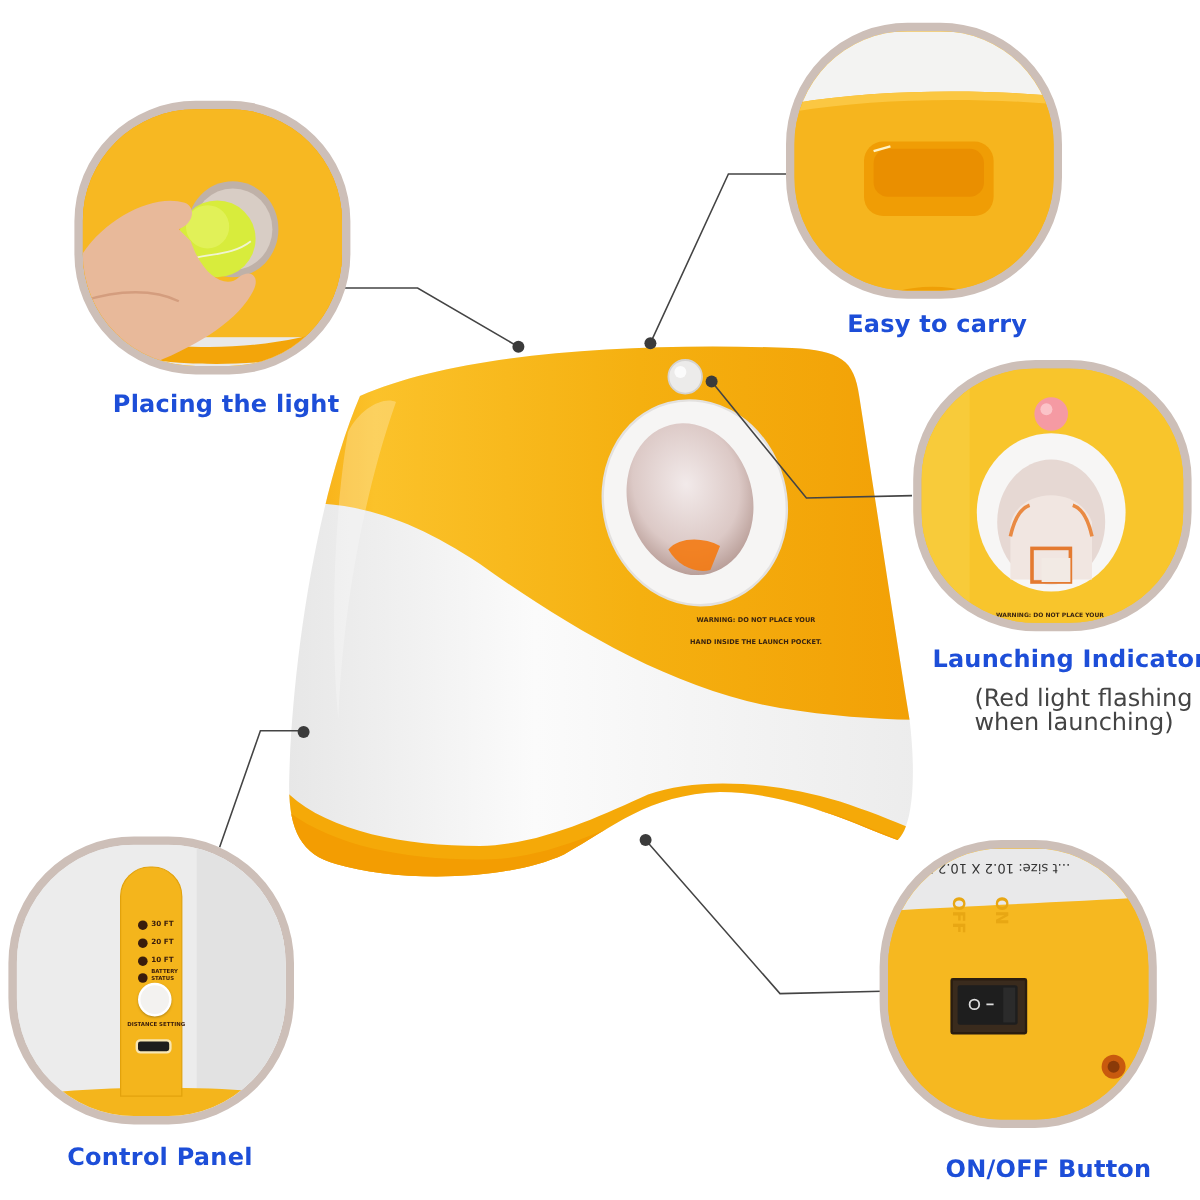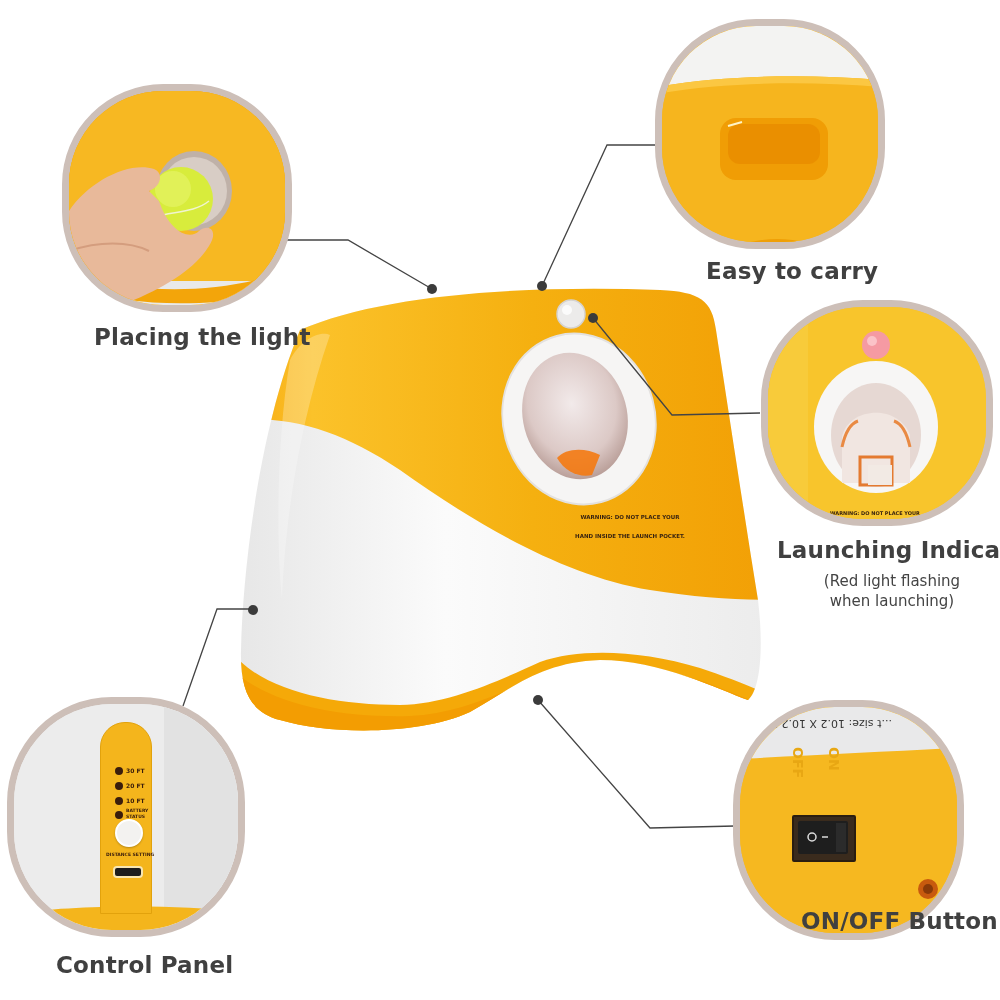--- a/index.html
+++ b/index.html
@@ -11,25 +11,25 @@
     }
     .layer { position: absolute; left: 0; top: 0; width: 1000px; height: 1000px; }
     .frame {
       position: absolute; box-sizing: border-box;
       border: 7px solid #cdbfb8;
       border-radius: 44%;
       overflow: hidden;
       background: #f4b51c;
     }
     .caption {
-      position: absolute; font-weight: bold; font-size: 23px; color: #404040;
+      position: absolute; font-weight: bold; font-size: 20px; color: #1d4ed8;
       white-space: nowrap; letter-spacing: 0.2px;
     }
     .subcaption {
-      position: absolute; font-size: 15px; color: #444444; text-align: center;
+      position: absolute; font-size: 20px; color: #444444; text-align: center;
       line-height: 20px; white-space: nowrap;
     }
     .dot { position: absolute; width: 10px; height: 10px; border-radius: 50%; background: #3b3b3b; }
 
     
     .cp-strip {
       position: absolute; left: 100px; top: 722px; width: 50px; height: 190px;
       background: #f4b51c; border-radius: 25px 25px 0 0; border: 1px solid #e2a20c;
     }
     .cp-led { position: absolute; width: 8px; height: 8px; border-radius: 50%; background: #3a1d0c; }
@@ -211,13 +211,13 @@
 </div>
 <div class="switch-housing">
   <div class="switch-rocker">
     <svg width="50" height="33" viewBox="0 0 50 33">
       <circle cx="14" cy="16" r="4" fill="none" stroke="#dddddd" stroke-width="1.5"></circle>
       <line x1="24" y1="16" x2="30" y2="16" stroke="#dddddd" stroke-width="1.5"></line>
       <rect x="38" y="2" width="10" height="29" fill="#2b2b2b"></rect>
     </svg>
   </div>
 </div>
-<div class="caption" style="left:788px; top:908px;margin-left:13px;">ON/OFF Button</div>
+<div class="caption" style="left:788px; top:962px;">ON/OFF Button</div>
 
 </body></html>

